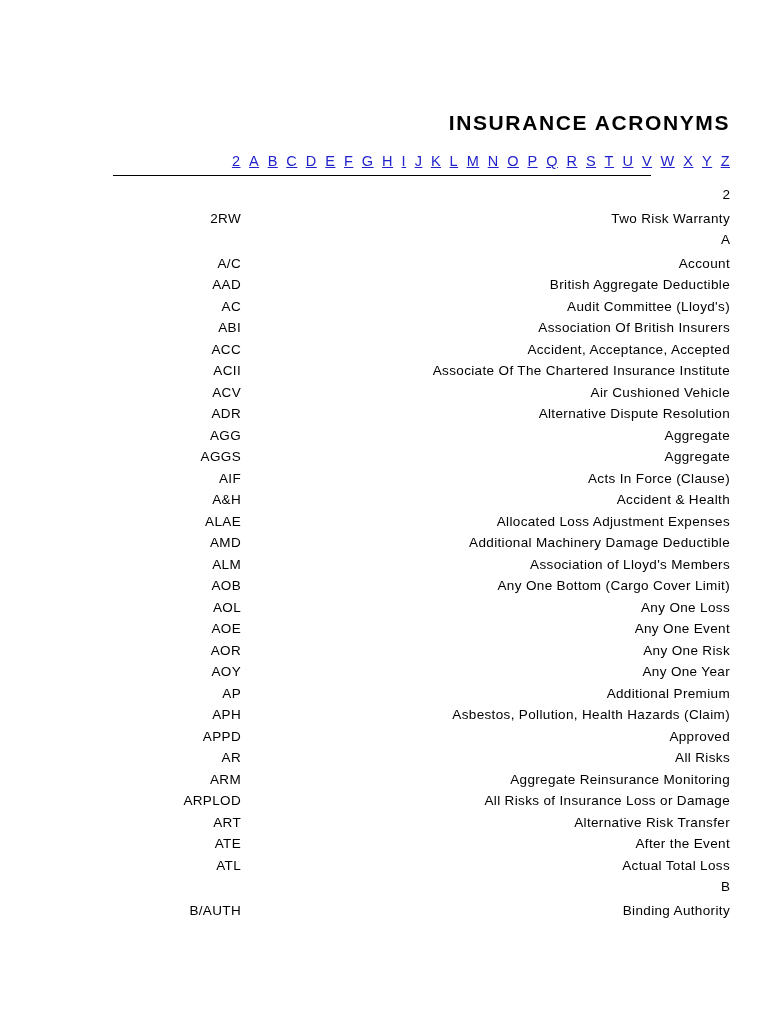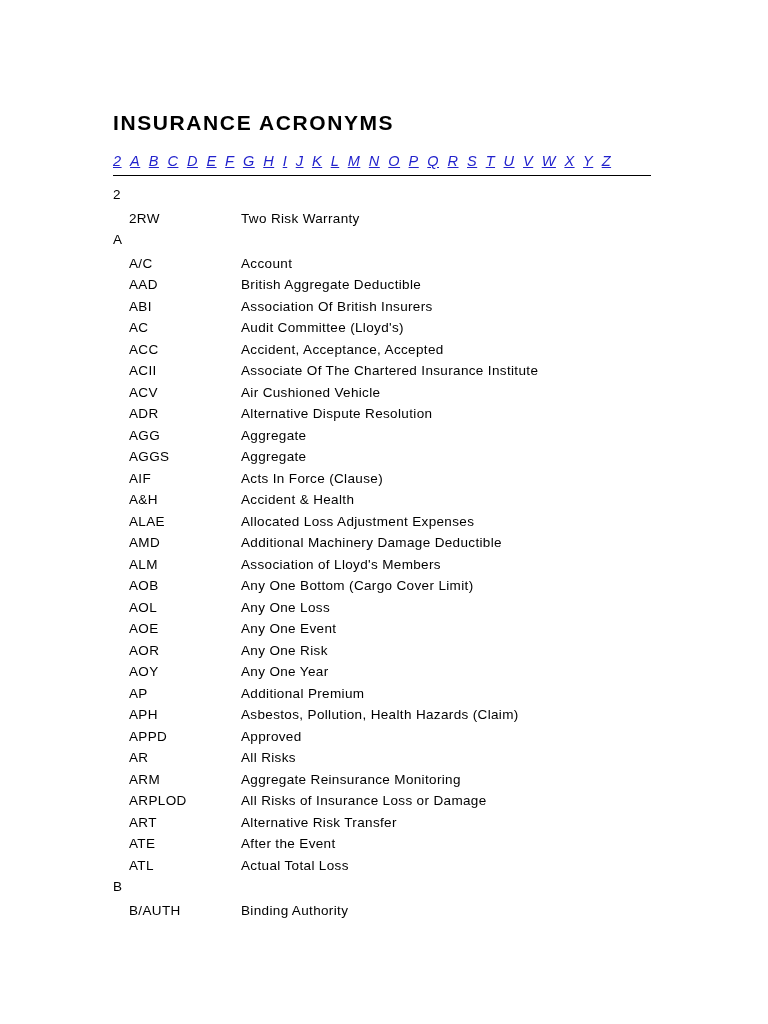--- a/index.html
+++ b/index.html
@@ -13,37 +13,37 @@
     font-family: "Liberation Sans", sans-serif;
     color: #000000;
     overflow: hidden;
   }
   .page {
     position: relative;
     width: 768px;
     height: 840px;
     box-sizing: border-box;
     padding: 110px 38px 0 113px;
+    text-align: right;
   }
   .doc-title {
     font-size: 21px;
     font-weight: bold;
     letter-spacing: 1.6px;
     color: #000000;
     margin: 0 0 18px 0;
     line-height: 1.2;
   }
   .alpha-index {
     margin: 0 0 6px 0;
     padding: 0 0 0 -2px;
     font-size: 14.5px;
     letter-spacing: 0.5px;
     color: #2222cc;
     white-space: nowrap;
-    font-style: italic;
   }
   .alpha-index a {
     color: #2222cc;
     text-decoration: underline;
     margin-right: 8.5px;
     cursor: pointer;
   }
   .alpha-index a:last-child { margin-right: 0; }
   .rule {
     height: 1px;
@@ -98,26 +98,26 @@
       <ul class="entries">
         <li class="entry">
           <span class="abbr">A/C</span>
           <span class="def">Account</span>
         </li>
         <li class="entry">
           <span class="abbr">AAD</span>
           <span class="def">British Aggregate Deductible</span>
         </li>
         <li class="entry">
+          <span class="abbr">AC</span>
+          <span class="def">Audit Committee (Lloyd's)</span>
+        </li>
+        <li class="entry">
           <span class="abbr">ABI</span>
           <span class="def">Association Of British Insurers</span>
-        </li>
-        <li class="entry">
-          <span class="abbr">AC</span>
-          <span class="def">Audit Committee (Lloyd's)</span>
         </li>
         <li class="entry">
           <span class="abbr">ACC</span>
           <span class="def">Accident, Acceptance, Accepted</span>
         </li>
         <li class="entry">
           <span class="abbr">ACII</span>
           <span class="def">Associate Of The Chartered Insurance Institute</span>
         </li>
         <li class="entry">

